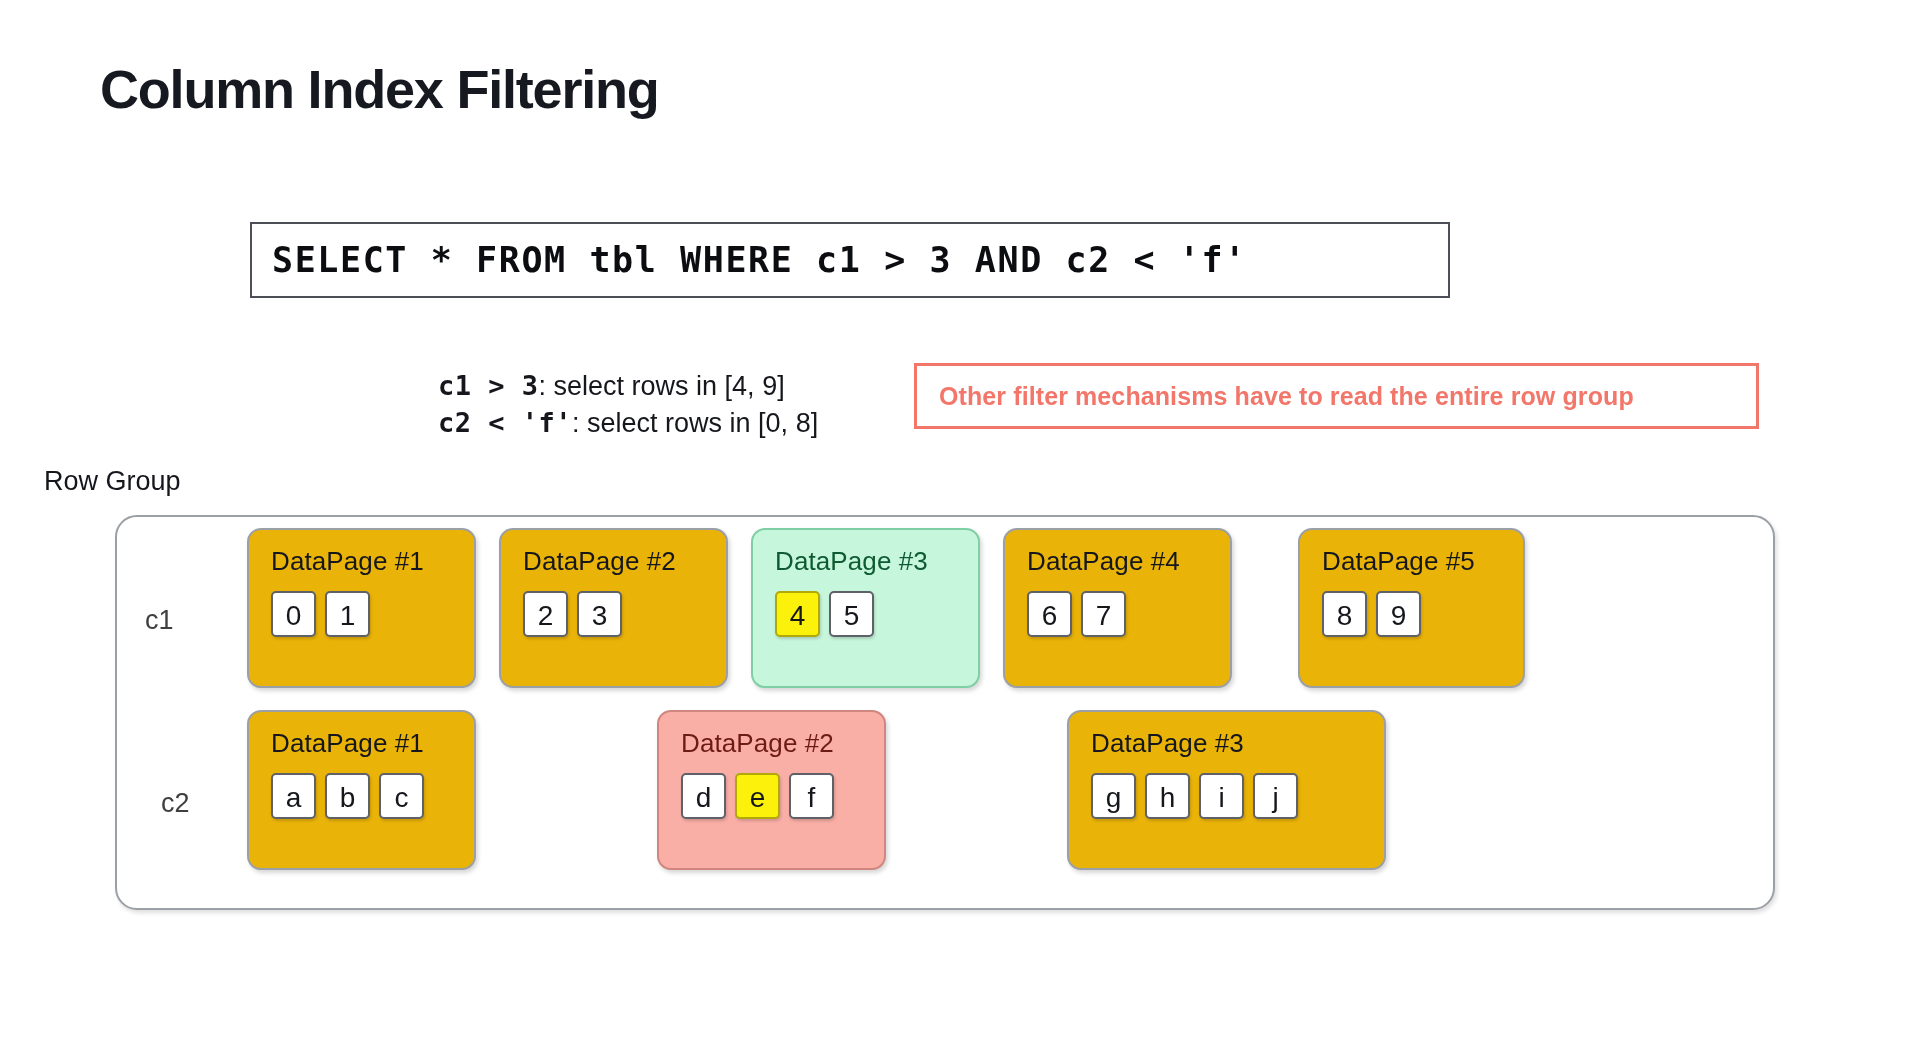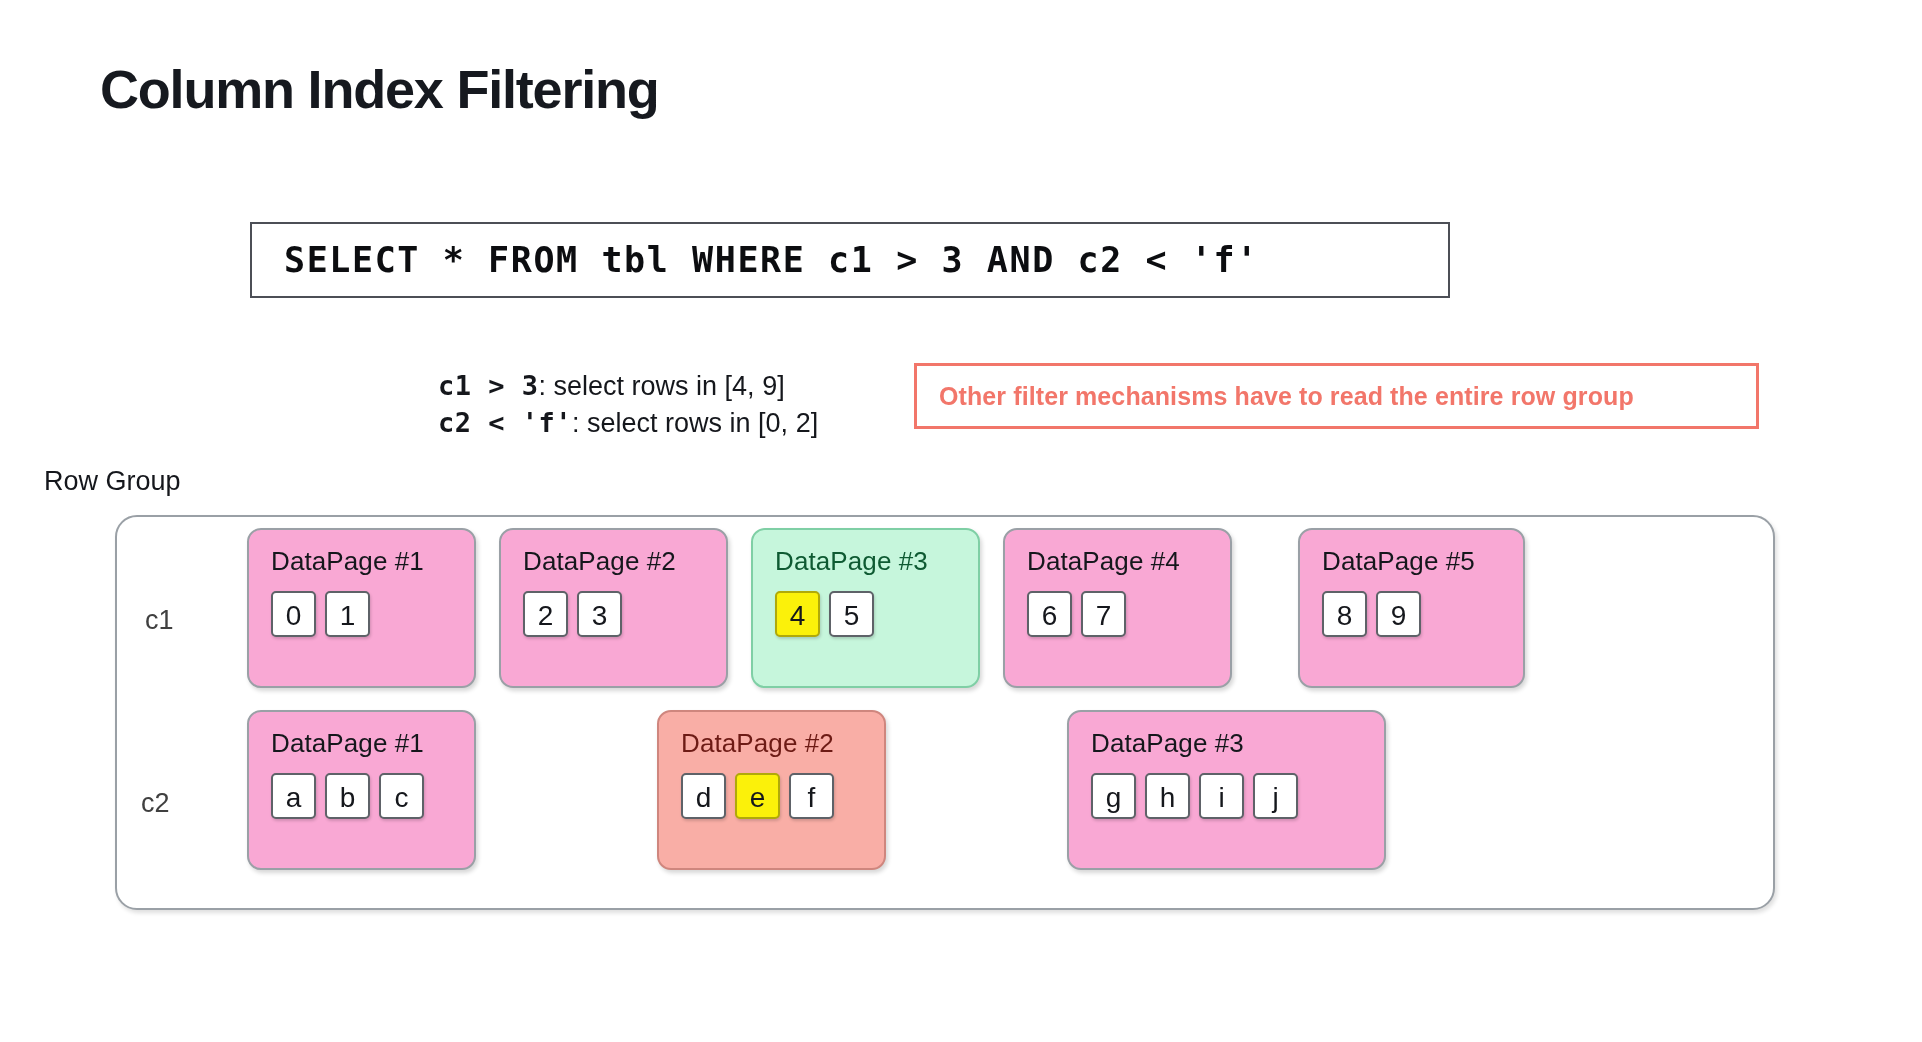--- a/index.html
+++ b/index.html
@@ -40,21 +40,21 @@
     box-sizing: border-box;
     display: flex;
     align-items: center;
   }
   .sql-text {
     font-family: "DejaVu Sans Mono", "Liberation Mono", monospace;
     font-size: 35px;
     font-weight: 700;
     letter-spacing: 1.6px;
     color: #0c0d10;
-    padding-left: 32px;
+    padding-left: 20px;
     white-space: pre;
   }
 
   
   .filter-notes {
     position: absolute;
     left: 438px;
     top: 368px;
     font-size: 27px;
     line-height: 1.32;
@@ -110,36 +110,36 @@
     box-sizing: border-box;
     box-shadow: 2px 3px 4px rgba(0,0,0,0.13);
   }
 
   .col-label {
     position: absolute;
     font-size: 27px;
     color: #404040;
   }
   .col-label.c1 { left: 145px; top: 605px; }
-  .col-label.c2 { left: 141px; top: 788px; }
+  .col-label.c2 { left: 161px; top: 788px; }
 
   
   .page-row {
     position: absolute;
     height: 160px;
   }
   .page-row.r1 { left: 247px; top: 528px; width: 1510px; }
   .page-row.r2 { left: 247px; top: 710px; width: 1510px; }
 
   .datapage {
     position: absolute;
     box-sizing: border-box;
     border: 2px solid #9aa0a6;
     border-radius: 14px;
-    background: #f9a8d4;
+    background: #eab308;
     box-shadow: 2px 3px 4px rgba(0,0,0,0.16);
     height: 160px;
     padding: 16px 0 0 22px;
   }
   .datapage.green {
     background: #c6f6dc;
     border-color: #7fcfa5;
   }
   .datapage.green .dp-title { color: #0e5a32; }
   .datapage.red {
@@ -211,21 +211,21 @@
 <body>
 
 <div class="slide-title">Column Index Filtering</div>
 
 <div class="sql-box">
   <div class="sql-text">SELECT * FROM tbl WHERE c1 &gt; 3 AND c2 &lt; 'f'</div>
 </div>
 
 <div class="filter-notes">
   <div class="fn-line"><span class="mono-b">c1 &gt; 3</span><span>: select rows in [4, 9]</span></div>
-  <div class="fn-line"><span class="mono-b">c2 &lt; 'f'</span><span>: select rows in [0, 2]</span></div>
+  <div class="fn-line"><span class="mono-b">c2 &lt; 'f'</span><span>: select rows in [0, 8]</span></div>
 </div>
 
 <div class="callout">
   <div class="callout-text">Other filter mechanisms have to read the entire row group</div>
 </div>
 
 <div class="rowgroup-label">Row Group</div>
 <div class="rowgroup"></div>
 
 <div class="col-label c1">c1</div>

